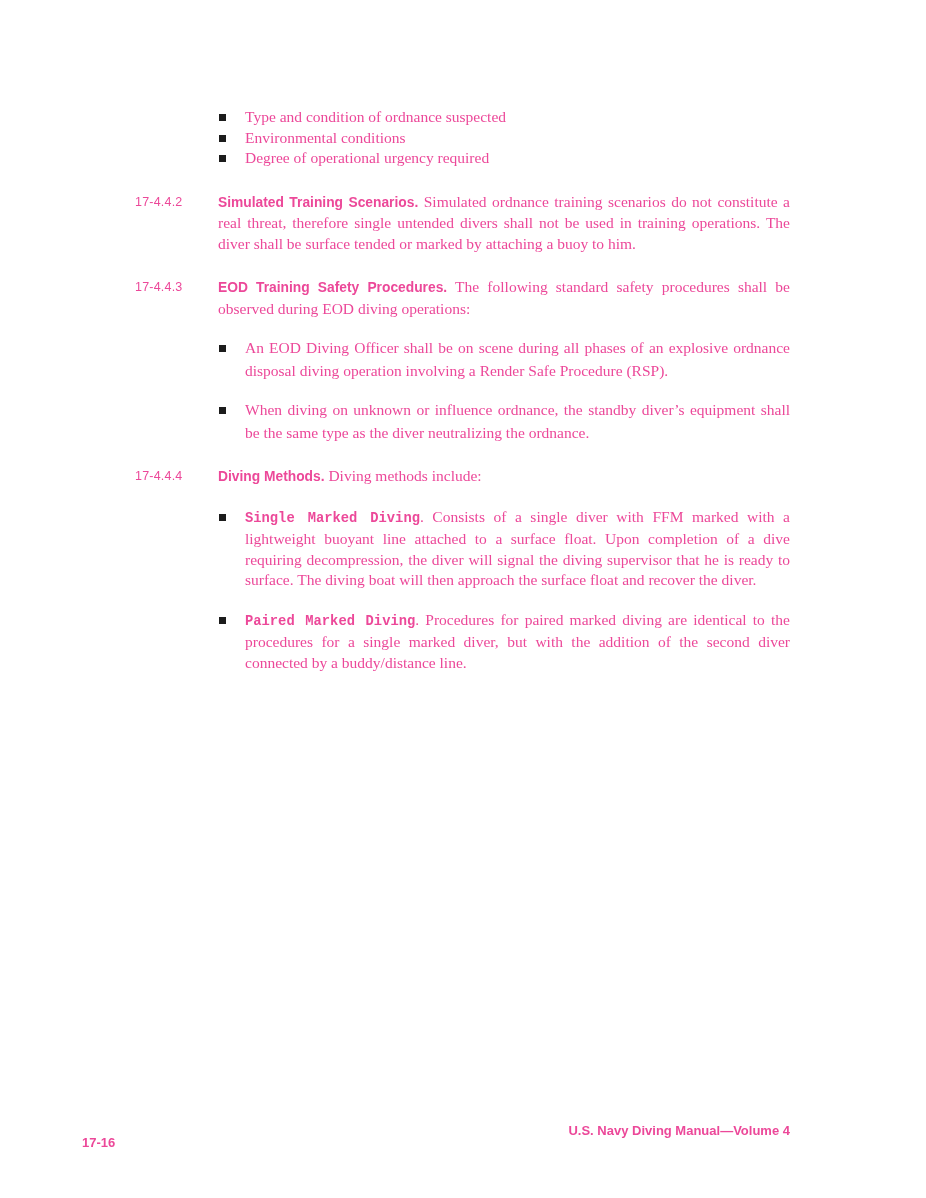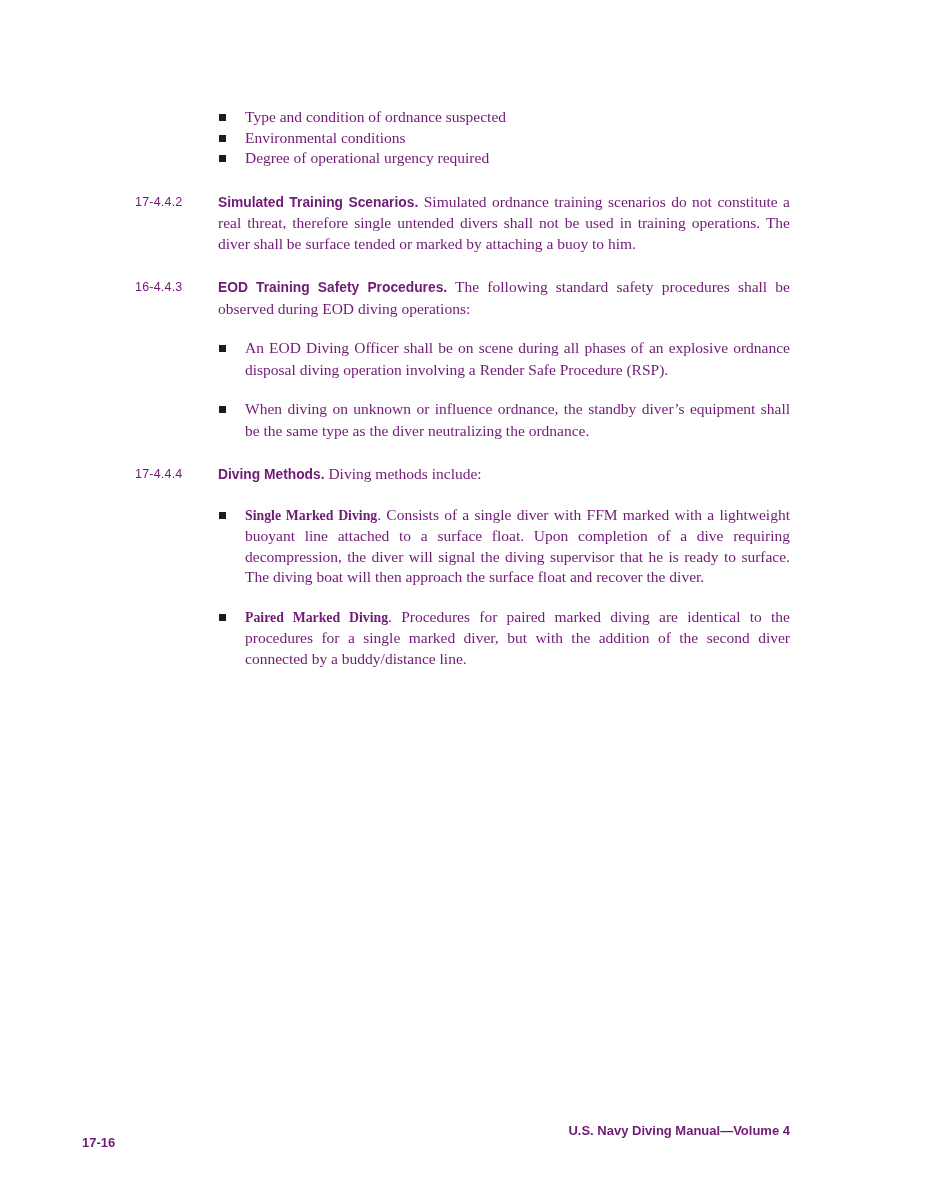--- a/index.html
+++ b/index.html
@@ -5,21 +5,21 @@
   html, body {
     margin: 0;
     padding: 0;
     background: #ffffff;
   }
   .page {
     position: relative;
     width: 926px;
     height: 1198px;
     background: #ffffff;
-    color: #701a75;
+    color: #ec4899;
     overflow: hidden;
   }
   .content {
     position: absolute;
     top: 107px;
     left: 135px;
     width: 655px; 
   }
   
   .serif {
@@ -56,21 +56,21 @@
   }
   .section-heading {
     font-family: "Liberation Sans", "DejaVu Sans", sans-serif;
     font-weight: bold;
     font-size: 13.8px;
   }
   .bullet-block {
     margin-top: 19px;
   }
   .bullet-bold {
-    font-family: Liberation Serif, serif;
+    font-family: Liberation Mono, monospace;
     font-weight: bold;
     font-size: 13.8px;
   }
   .footer {
     position: absolute;
     top: 1123px;
     left: 0;
     width: 926px;
     height: 20px;
     font-family: "Liberation Sans", "DejaVu Sans", sans-serif;
@@ -112,21 +112,21 @@
 
     <div class="section">
       <div class="section-number">17-4.4.2</div>
       <div class="section-body serif">
         <span class="section-heading">Simulated Training Scenarios.</span>
         <span>Simulated ordnance training scenarios do not constitute a real threat, therefore single untended divers shall not be used in training operations. The diver shall be surface tended or marked by attaching a buoy to him.</span>
       </div>
     </div>
 
     <div class="section">
-      <div class="section-number">16-4.4.3</div>
+      <div class="section-number">17-4.4.3</div>
       <div>
         <div class="serif">
           <span class="section-heading">EOD Training Safety Procedures.</span>
           <span>The following standard safety procedures shall be observed during EOD diving operations:</span>
         </div>
         <div class="bullet-item bullet-block serif">
           <span class="bullet-marker"></span>
           <span class="bullet-bold"></span><span>An EOD Diving Officer shall be on scene during all phases of an explosive ordnance disposal diving operation involving a Render Safe Procedure (RSP).</span>
         </div>
         <div class="bullet-item bullet-block serif">

